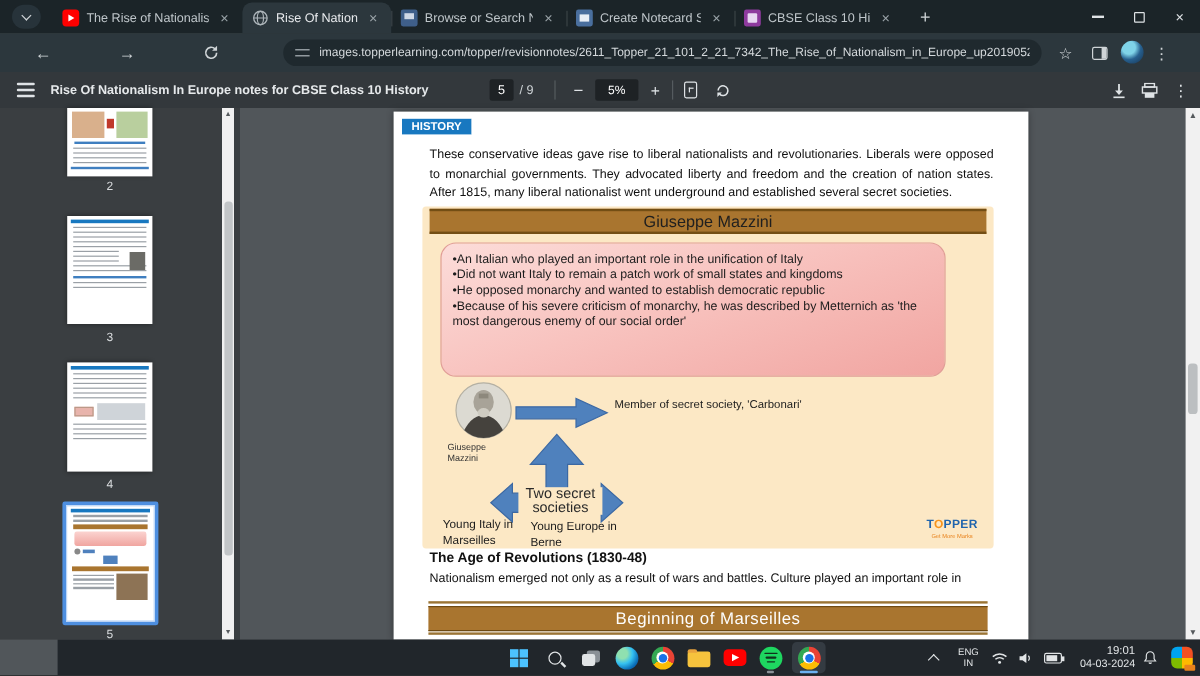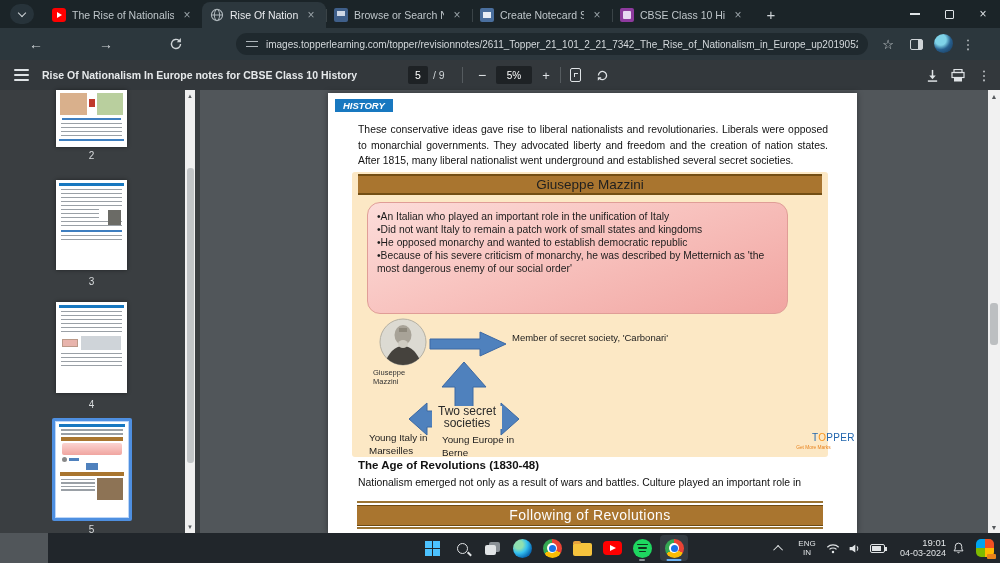--- a/index.html
+++ b/index.html
@@ -67,35 +67,35 @@
   .selframe { position:absolute; left:52px; top:328px; width:80px; height:103px; background:#4e8fe0; border-radius:2px; padding:3px; }
   .selframe .pg { width:100%; height:100%; background:#fff; border:1px solid #bcd6f7; position:relative; overflow:hidden; }
   
   .sbar { position:absolute; left:185px; top:0; width:10px; height:443px; background:#f0f0f0; }
   .sbar .thumbk { position:absolute; left:1.5px; width:7px; background:#c2c5c7; border-radius:3px; }
   .sarrow { position:absolute; left:0; width:10px; height:12px; color:#55595c; font-size:6px; display:flex; align-items:center; justify-content:center; }
 
   
   .page { position:absolute; left:328px; top:3px; width:529px; height:440px; background:#fff; box-shadow:0 0 6px rgba(0,0,0,.4); }
   .bluehdr { position:absolute; left:7px; right:2px; top:6px; height:13px; display:flex; }
-  .bluehdr .seg1 { background:#1878c0; color:#fff; font-size:9.5px; font-weight:bold; display:flex; align-items:center; padding:0 8px;font-style:italic; }
+  .bluehdr .seg1 { background:#1878c0; color:#fff; font-size:9.5px; font-weight:bold; display:flex; align-items:center; padding:0 8px; }
   .bluehdr .gap { width:3px; background:#fff; }
   .bluehdr .seg2 { background:#1878c0; color:#fff; font-size:9.5px; font-weight:bold; display:flex; align-items:center; padding:0 8px; flex:1; }
   .intro { position:absolute; left:30px; top:29px; width:470px; font-size:10.4px; line-height:15.6px; color:#111; text-align:justify; }
   .tanpanel { position:absolute; left:24px; top:79px; width:476px; height:285px; background:#fce8c5; border-radius:3px; }
   .brownbar1 { position:absolute; left:6px; top:2px; width:464px; height:21px; background:#a9752f; border-top:2px solid #734e14; border-bottom:2px solid #734e14; display:flex; align-items:center; justify-content:center; color:#1f1f1f; font-size:13.5px; }
   .pinkbox { position:absolute; left:15px; top:30px; width:421px; height:112px; border-radius:13px; background:linear-gradient(160deg,#fcdcd9 0%,#f8c3bf 45%,#f1a5a1 100%); border:1px solid #e09d97; padding:7px 9px; font-size:10.3px; line-height:13.1px; color:#1c1c1c; }
   .portrait { position:absolute; left:27px; top:146px; }
   .pcaption { position:absolute; left:21px; top:196px; width:58px; font-size:7.5px; line-height:9px; color:#333; }
   .memberlbl { position:absolute; left:160px; top:160px; width:160px; font-size:9.5px; line-height:12px; color:#1c1c1c; }
   .centerlbl { position:absolute; left:80px; top:234px; width:70px; text-align:center; font-size:12px; line-height:11.5px; color:#2a2a2a; background:#fce8c5; }
   .leftlbl { position:absolute; left:17px; top:260px; width:78px; font-size:9.8px; line-height:12.5px; color:#1c1c1c; }
   .rightlbl { position:absolute; left:90px; top:262px; width:92px; font-size:9.8px; line-height:12.5px; color:#1c1c1c; }
   .topperlogo { position:absolute; left:420px; top:261px; text-align:center; }
-  .topperlogo .brand { font-size:10px; font-weight:normal; letter-spacing:0.3px; color:#1f64ad; line-height:10px;margin-left:40px; }
+  .topperlogo .brand { font-size:10px; font-weight:bold; letter-spacing:0.3px; color:#1f64ad; line-height:10px; }
   .topperlogo .brand .o { color:#f7941d; }
   .topperlogo .tag { font-size:4.8px; color:#e8821c; margin-top:2px; }
   .ageheading { position:absolute; left:30px; top:366px; font-size:11.5px; font-weight:bold; color:#111; }
   .agebody { position:absolute; left:30px; top:384px; width:470px; font-size:10.4px; color:#111; text-align:justify; }
   .bar2wrap { position:absolute; left:29px; top:408px; width:466px; border-top:2px solid #9b7434; border-bottom:2px solid #9b7434; padding:1.5px 0; }
   .bar2 { background:#a9752f; border-top:1px solid #6e4a12; border-bottom:1px solid #6e4a12; height:21px; display:flex; align-items:center; justify-content:center; color:#fdfdfd; font-size:14px; letter-spacing:0.4px; }
 
   
   .mainscroll { position:absolute; left:988px; top:0; width:12px; height:443px; background:#f1f1f1; }
   .mainscroll .mthumb { position:absolute; left:2px; top:213px; width:8px; height:42px; background:#bcbfc1; border-radius:3px; }
@@ -398,21 +398,21 @@
         <div class="topperlogo">
           <div class="brand"><span>T</span><span class="o">O</span><span>PPER</span></div>
           <div class="tag">Get More Marks</div>
         </div>
       </div>
 
       <div class="ageheading">The Age of Revolutions (1830-48)</div>
       <div class="agebody">Nationalism emerged not only as a result of wars and battles. Culture played an important role in</div>
 
       <div class="bar2wrap">
-        <div class="bar2">Following of Revolutions</div>
+        <div class="bar2">Beginning of Marseilles</div>
       </div>
     </div>
 
     <div class="mainscroll">
       <div class="marrow" style="top:0">▲</div>
       <div class="mthumb"></div>
       <div class="marrow" style="bottom:0">▼</div>
     </div>
   </div>
 

